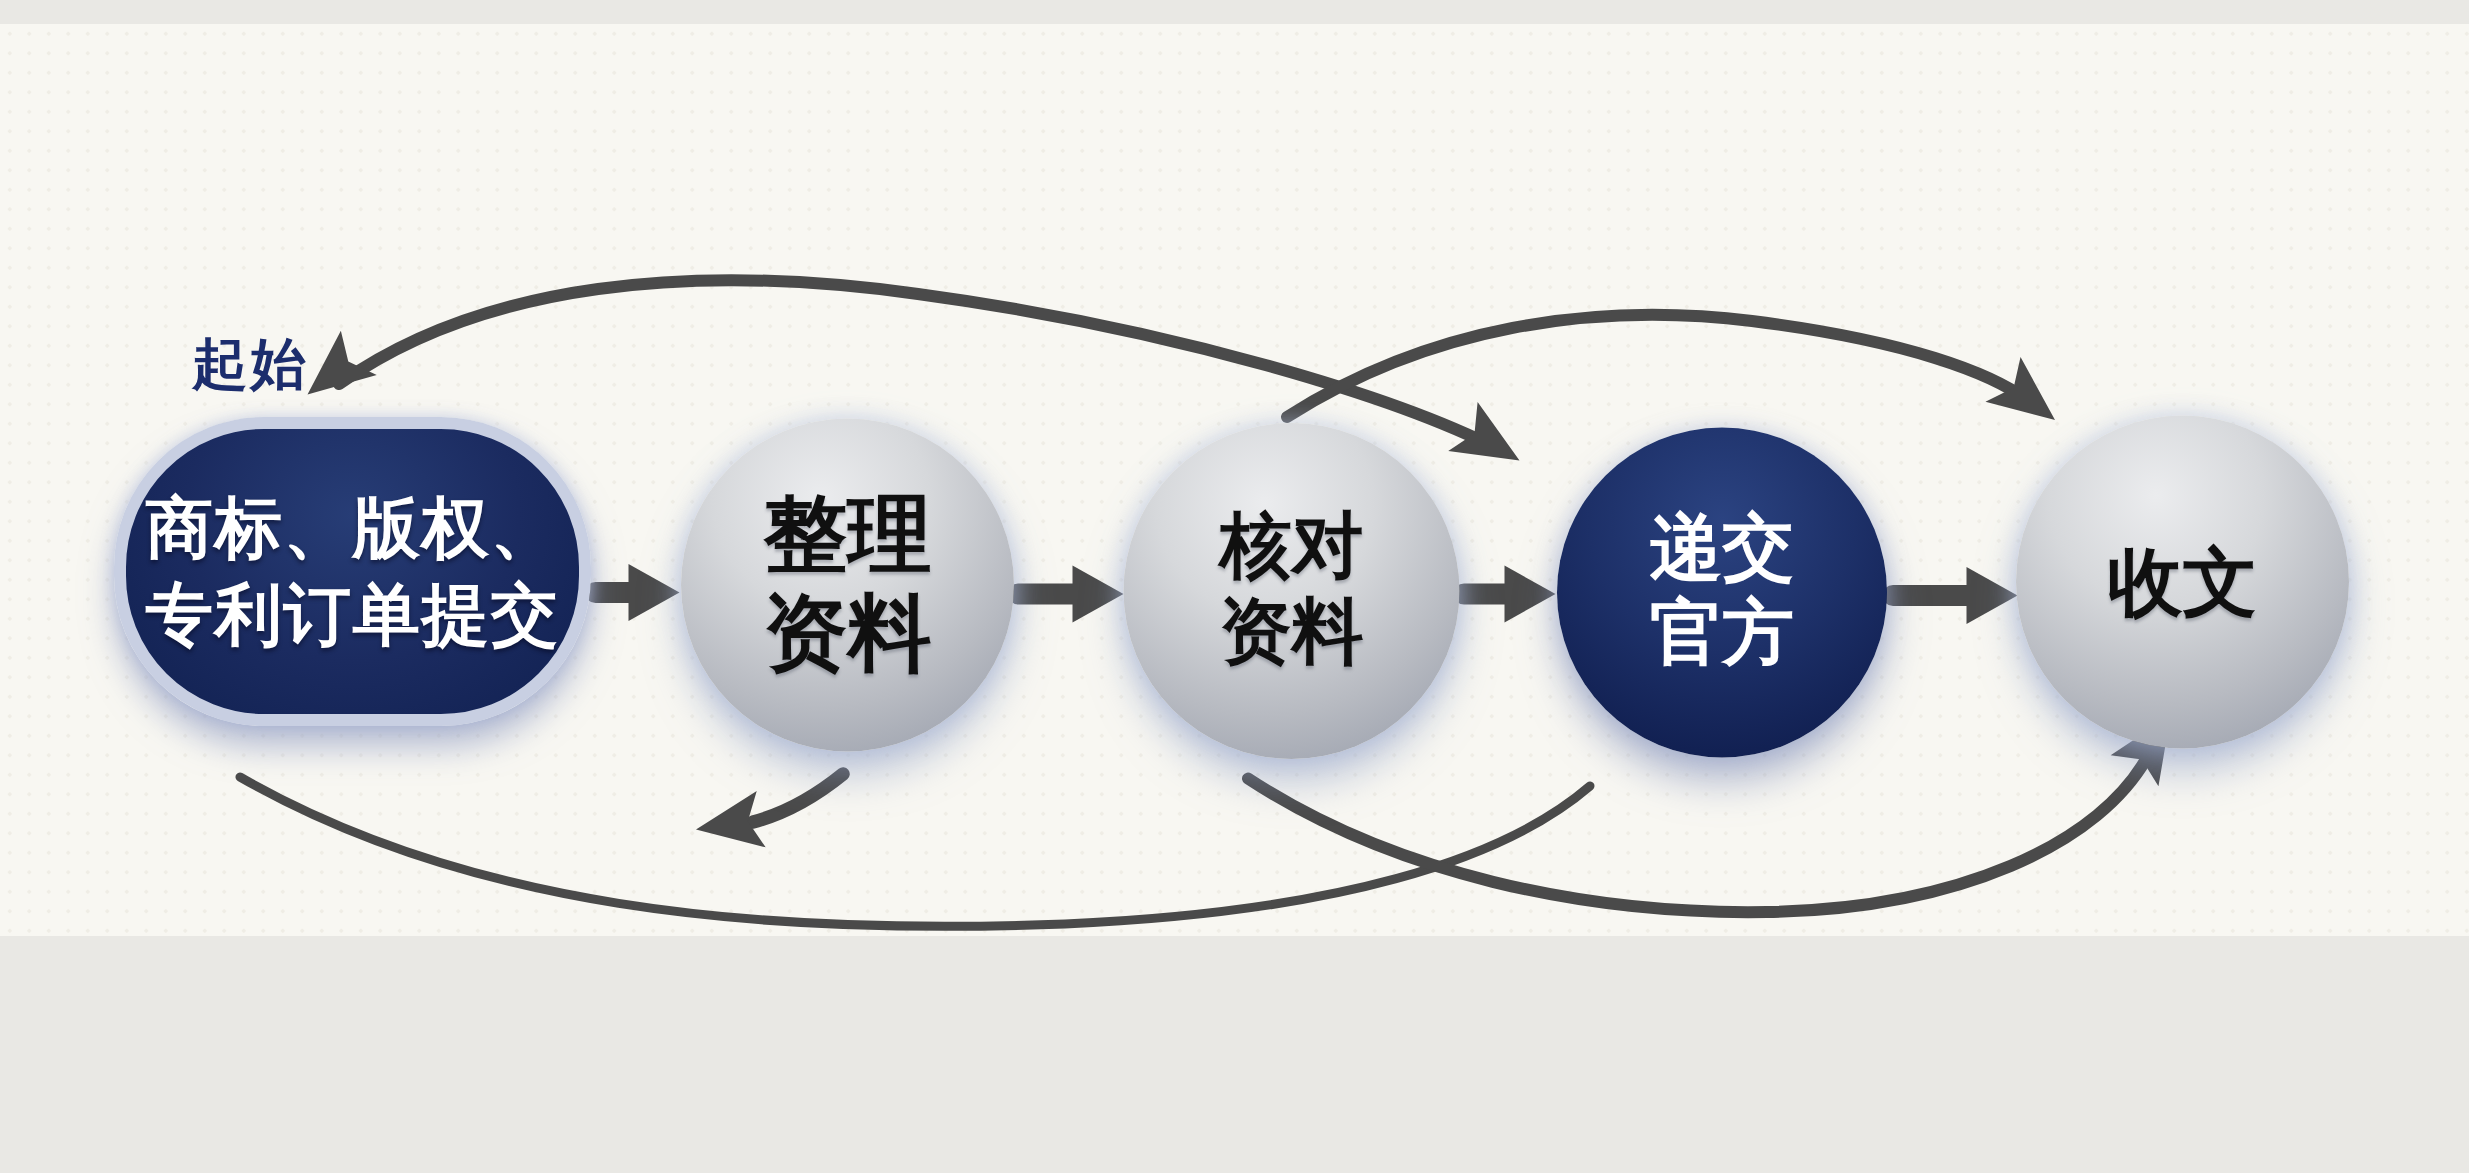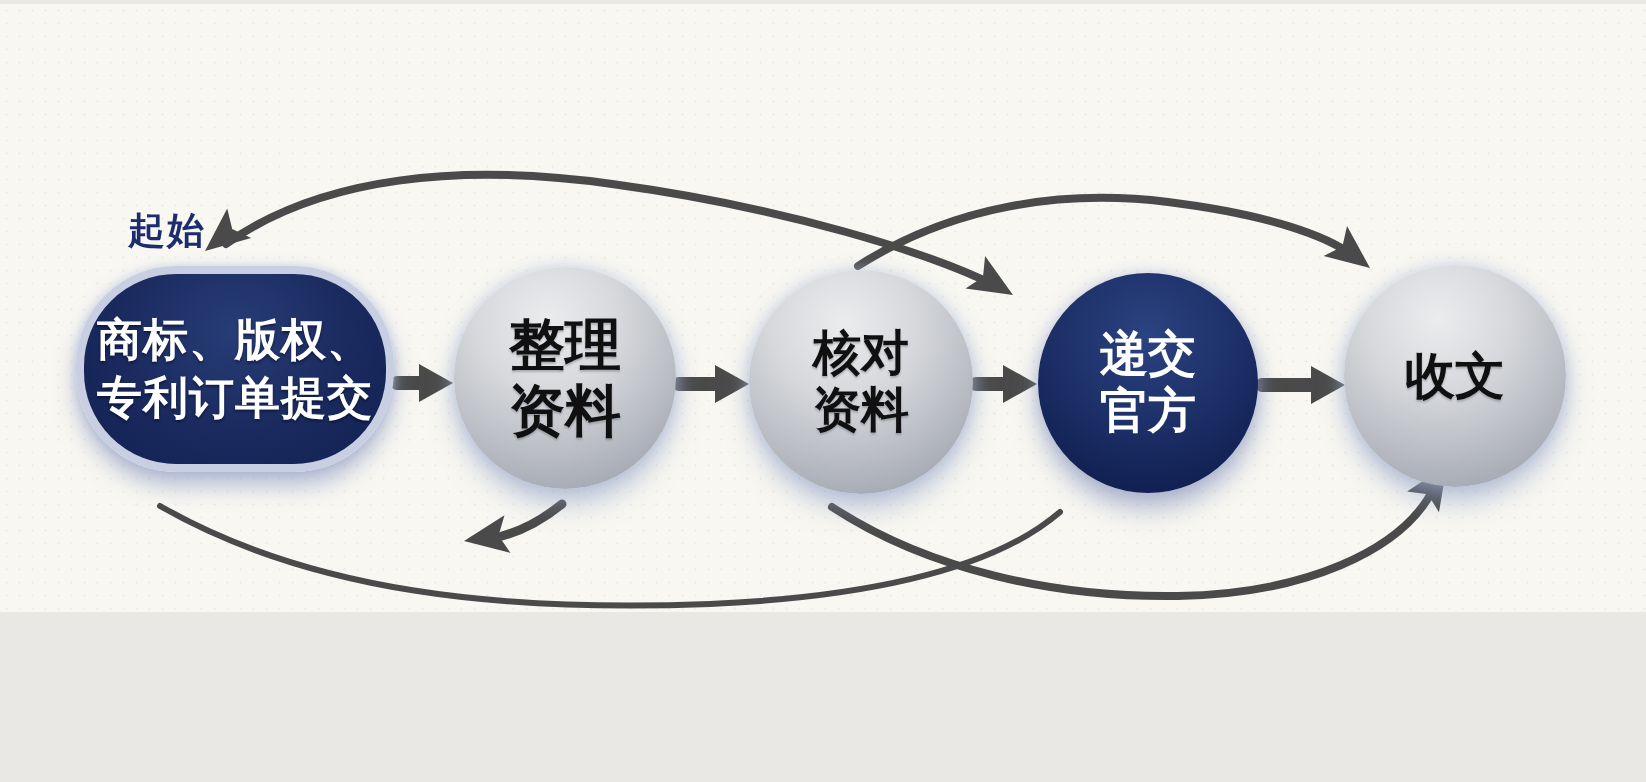--- a/index.html
+++ b/index.html
@@ -3,21 +3,21 @@
 <meta charset="utf-8">
 <style>
   html,body{margin:0;padding:0;}
   body{
     font-family:"Liberation Sans", sans-serif;
     background:#e9e8e4;
   }
   .stage{
     position:relative;
     width:1646px;height:608px;
-    margin:4px auto;
+    margin:16px auto;
     overflow:hidden;
     background-color:#f8f7f2;
     background-image:radial-gradient(rgba(205,200,182,0.22) 1px, transparent 1.3px);
     background-size:13px 13px;
   }
   .arrow-layer{position:absolute;left:0;top:0;width:1646px;height:782px;}
 
   
   .node{
     position:absolute;

